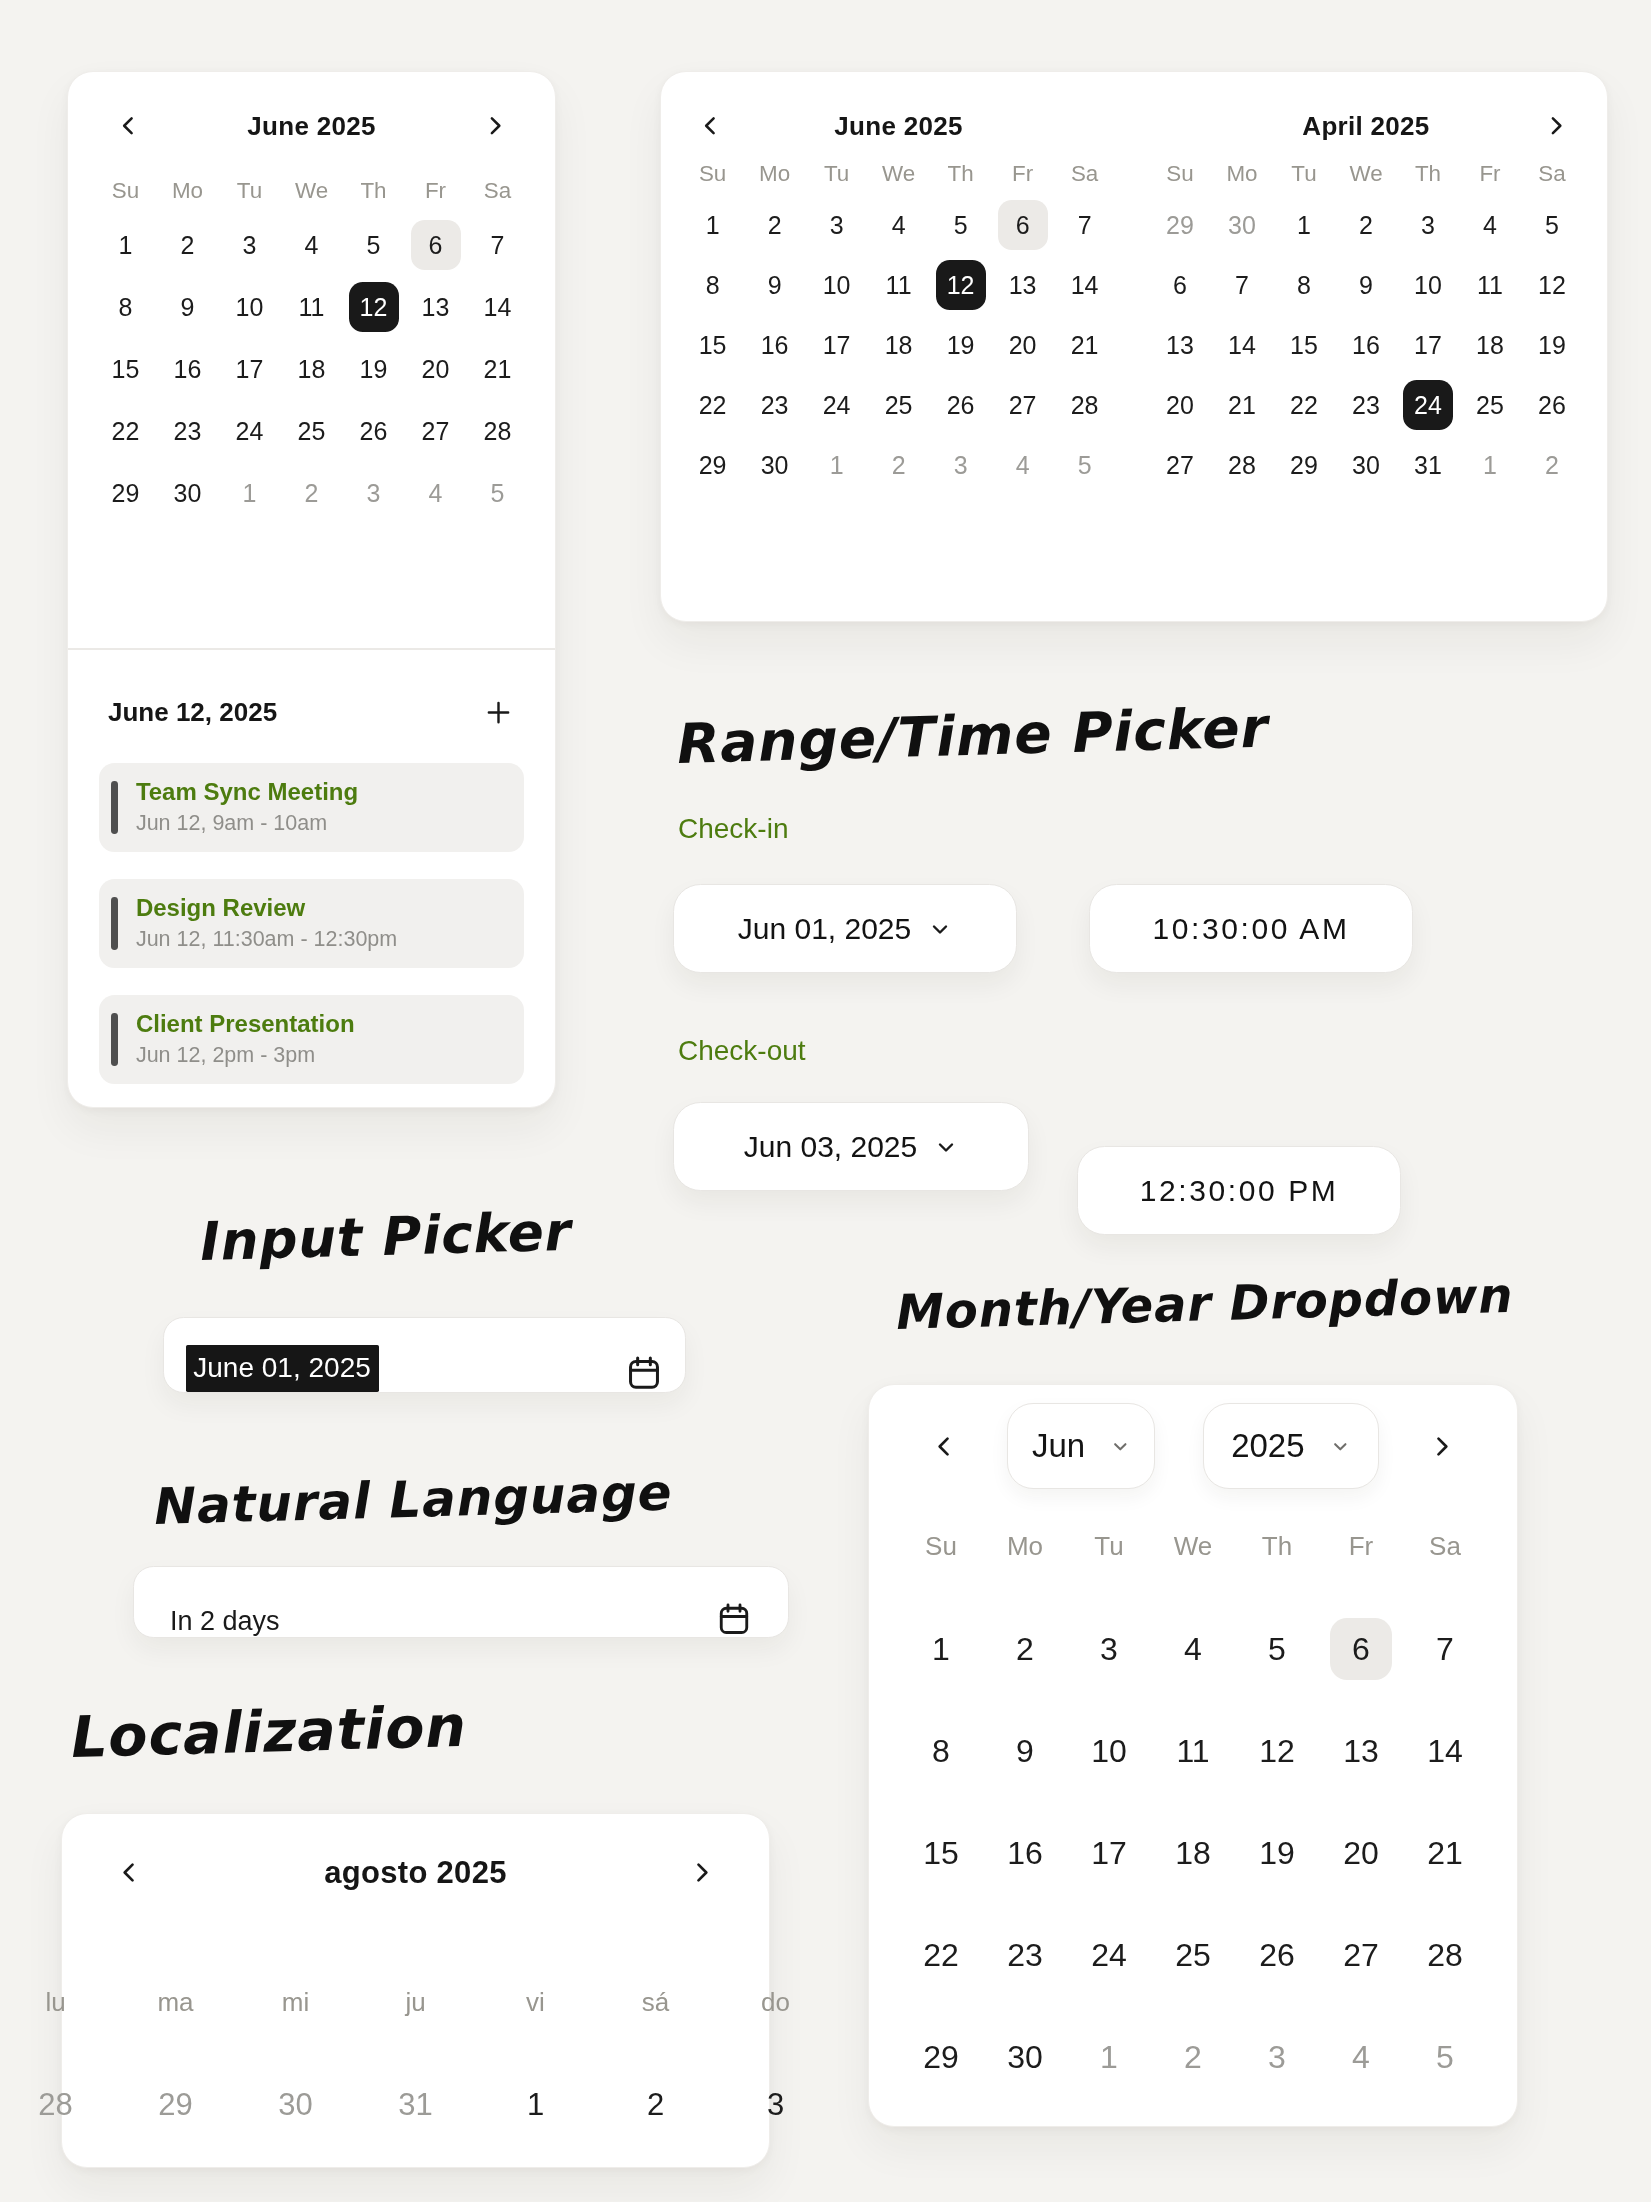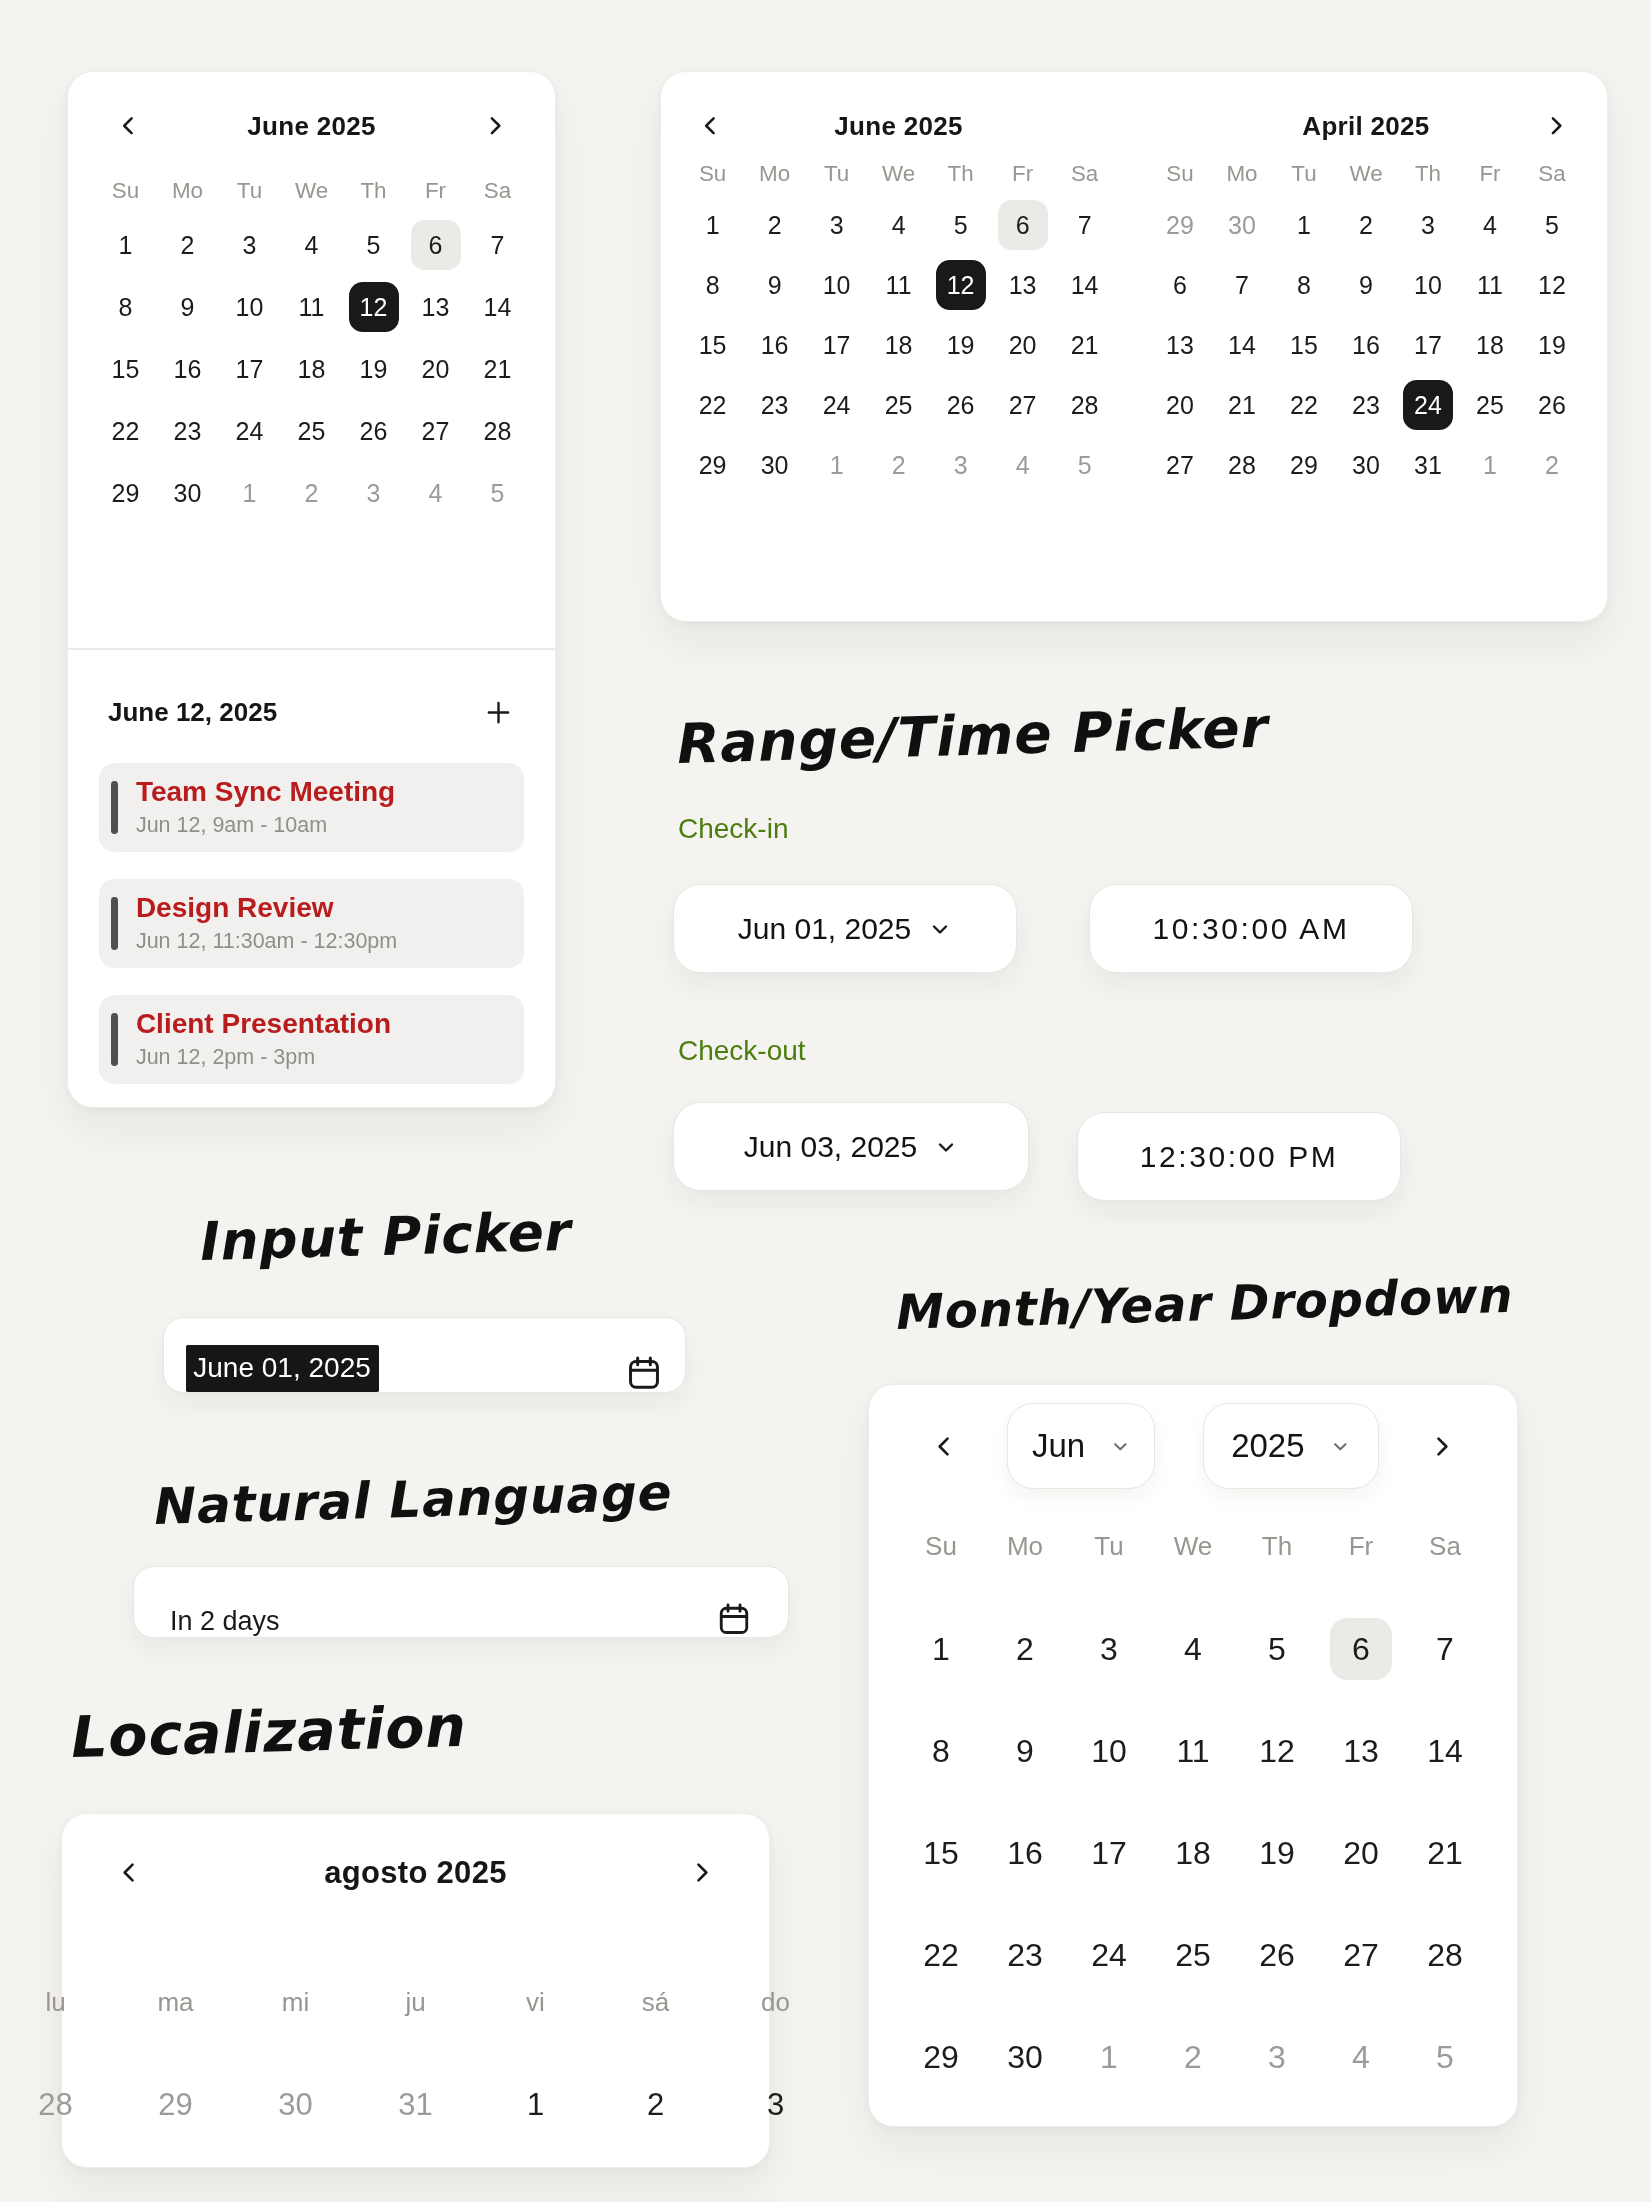--- a/index.html
+++ b/index.html
@@ -40,21 +40,21 @@
   #single-card .weekdays{top:88px;grid-auto-rows:62px;}
   #single-card .days{top:142px;}
   .divider{position:absolute;left:0;right:0;top:576px;height:1.7px;background:#ebe9e6;}
   .agenda{position:absolute;left:0;right:0;top:577px;bottom:0;}
   .agenda-head{position:absolute;top:39px;left:40px;right:40px;height:48px;display:flex;align-items:center;justify-content:space-between;}
   .agenda-date{font-size:26px;font-weight:700;color:#161616;}
   .plus-btn{width:34px;height:34px;border:none;background:none;padding:0;display:flex;align-items:center;justify-content:center;cursor:pointer;}
   .events{position:absolute;top:114px;left:31px;right:31px;display:flex;flex-direction:column;gap:27px;}
   .event{height:89px;background:#f1f0ee;border-radius:15.5px;display:flex;align-items:center;padding-left:12px;box-sizing:border-box;}
   .event .bar{width:6.9px;height:53px;border-radius:3.4px;background:#4f4f4f;margin-right:18px;flex:none;}
-  .ev-title{font-size:28px;font-weight:600;color:#b91c1c;line-height:1;}
+  .ev-title{font-size:24px;font-weight:600;color:#4d7c0f;line-height:1;}
   .ev-time{font-size:21.5px;color:#8f8e8a;margin-top:8.6px;line-height:1;}
   
   #dual-card{left:660px;top:71px;width:948px;height:551px;}
   .pane{position:absolute;top:0;width:434px;height:100%;}
   .pane-left{left:20.6px;}
   .pane-right{left:488px;}
   .pane .cal-head{top:23px;height:62px;padding:0;}
   .pane-left .chev-btn{position:absolute;left:13.8px;}
   .pane-right .chev-btn{position:absolute;right:12px;}
   .pane .weekdays{top:71px;grid-auto-rows:62px;}
@@ -72,21 +72,21 @@
   #co-label{left:678px;top:1035px;}
   .pick-btn{
     position:absolute;height:89px;background:#fff;border:0.9px solid #e8e6e3;border-radius:27.5px;
     box-shadow:0 12px 26px rgba(40,32,18,.055);display:flex;align-items:center;justify-content:center;
     gap:17px;font-size:30px;font-weight:500;color:#131313;box-sizing:border-box;cursor:pointer;
     font-family:inherit;
   }
   #ci-date{left:673px;top:884px;width:344px;}
   #ci-time{left:1089px;top:884px;width:324px;}
   #co-date{left:673px;top:1102px;width:356px;}
-  #co-time{left:1077px;top:1112px;width:324px;}
+  #co-time{left:1077px;top:1146px;width:324px;}
   .time-text{letter-spacing:2.6px;}
   
   #ip-heading{left:201px;top:1211px;font-size:53px;}
   .text-input{
     position:absolute;background:#fff;border:0.9px solid #e8e6e3;border-radius:20.6px;
     box-shadow:0 12px 26px rgba(40,32,18,.05);display:flex;align-items:flex-end;box-sizing:border-box;
   }
   #ip-input{left:163px;top:1317px;width:523px;height:76px;padding:0 22.4px;}
   .selection{background:#161616;color:#ffffff;font-size:28px;padding:6.9px 8.6px 7.7px 6.9px;border-radius:1.7px;}
   .input-cal-icon{margin-left:auto;display:flex;align-items:center;cursor:pointer;}

